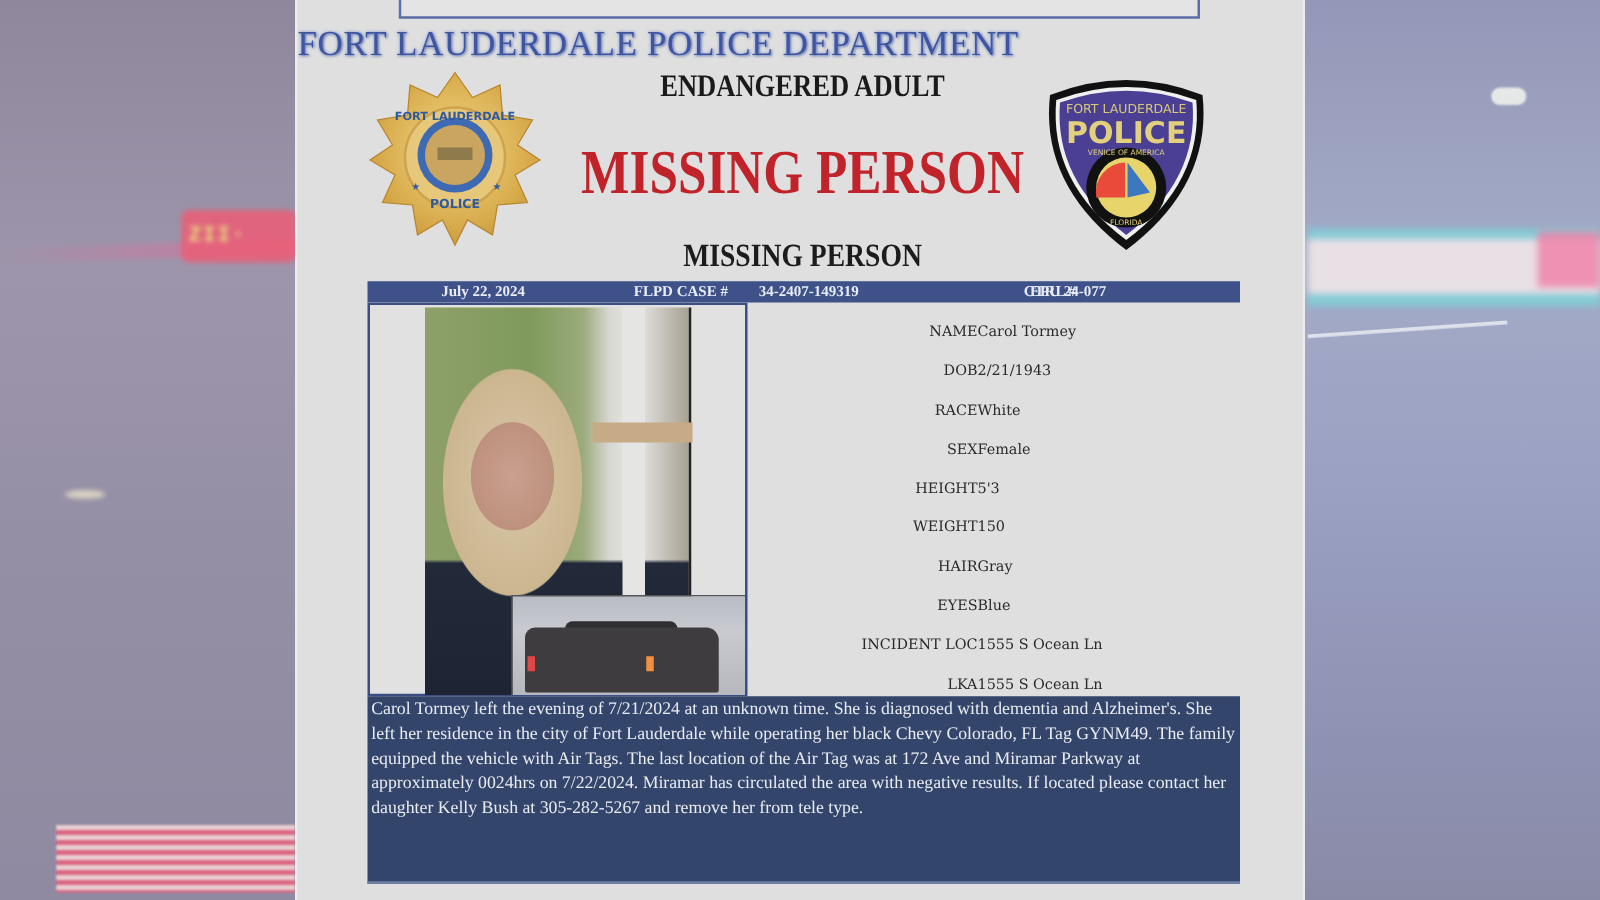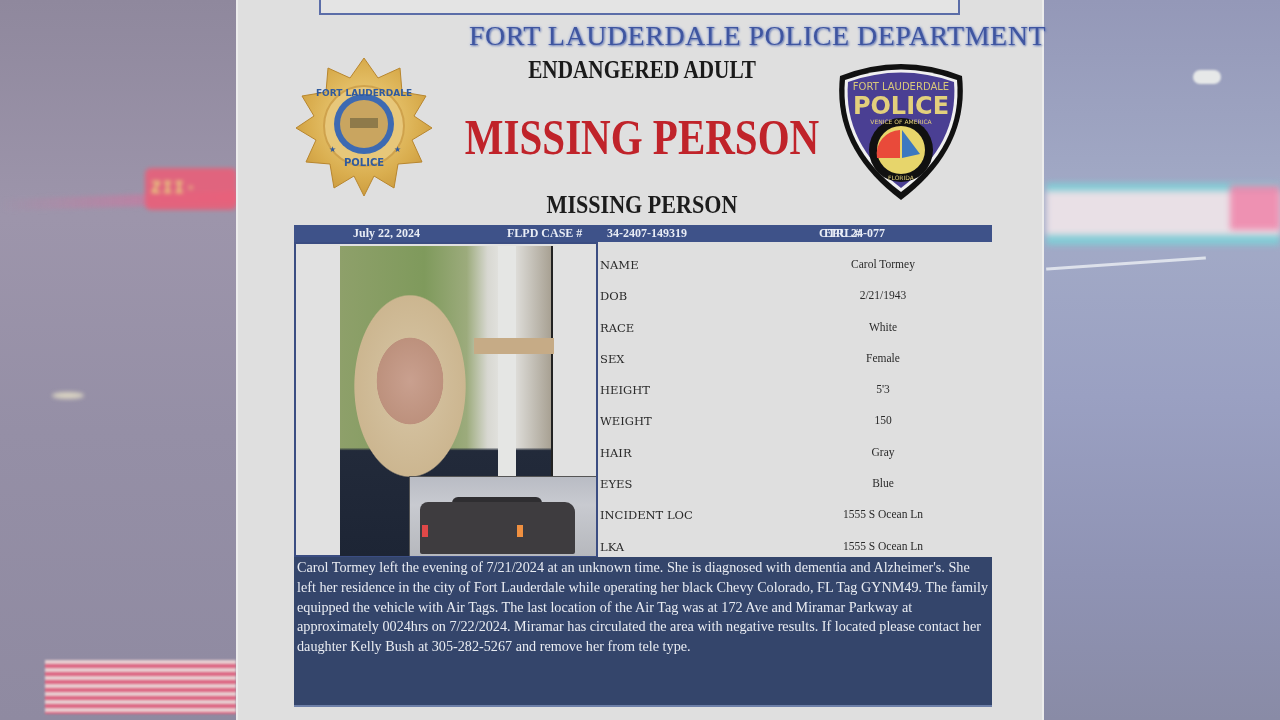--- a/index.html
+++ b/index.html
@@ -63,21 +63,21 @@
       position: absolute; left: 236px; top: 0; width: 808px; height: 720px;
       background: #dfdfdf;
       border-left: 2px solid #ececec;
       border-right: 2px solid #ececec;
     }
     .top-box {
       position: absolute; left: 81px; top: -4px; width: 641px; height: 19px;
       border: 2px solid #5b6da8; background: #e4e4e4;
     }
     .dept-title {
-      position: absolute; left: 0; width: 808px; top: 20px; text-align: right;
+      position: absolute; left: 0; width: 808px; top: 20px; text-align: left;
       font-family: "Liberation Serif", serif; font-size: 28px; color: #3f55a0;
       letter-spacing: 0.5px;
       text-shadow: 0 0 3px #8da0d8, 1px 1px 2px #6677aa;
     }
     .endangered {
       position: absolute; left: 0; width: 808px; top: 56px; text-align: center;
       font-family: "Liberation Serif", serif; font-weight: bold; font-size: 25px; color: #1a1a1a;
       transform: scaleX(0.85); letter-spacing: 0px;
     }
     .missing-big {
@@ -138,22 +138,22 @@
     .photo-truck .cab {
       position: absolute; left: 42px; top: 20px; width: 90px; height: 20px;
       background: #2f2e31; border-radius: 6px 6px 0 0;
     }
     .photo-truck .tl { position: absolute; left: 12px; top: 48px; width: 6px; height: 12px; background: #e04848; }
     .photo-truck .tr { position: absolute; left: 107px; top: 48px; width: 6px; height: 12px; background: #f09040; }
 
     
     .details { position: absolute; left: 362px; top: 250px; width: 392px; }
     .detail-row { position: relative; height: 31.3px; font-family: "DejaVu Serif", serif; font-size: 11.5px; color: #2a2a2a; }
-    .detail-row .lbl { position: absolute; left: 0; width: 170px; text-align: left; top: 8px; }
-    .detail-row .val { position: absolute; left: 172px; width: 222px; text-align: center; top: 8px; font-family: Liberation Serif, serif; }
+    .detail-row .lbl { position: absolute; left: 12px; width: 170px; text-align: right; top: 8px; }
+    .detail-row .val { position: absolute; left: 182px; width: 222px; top: 8px; }
 
     
     .narrative {
       position: absolute; left: 56px; top: 557px; width: 698px; height: 150px;
       background: #34456b; color: #e9ecf2;
       font-family: "Liberation Serif", serif; font-size: 14.2px; line-height: 19.8px;
       padding: 1px 3px 0 3px;
       border-bottom: 2px solid #6d7fa8;
     }
   </style>

